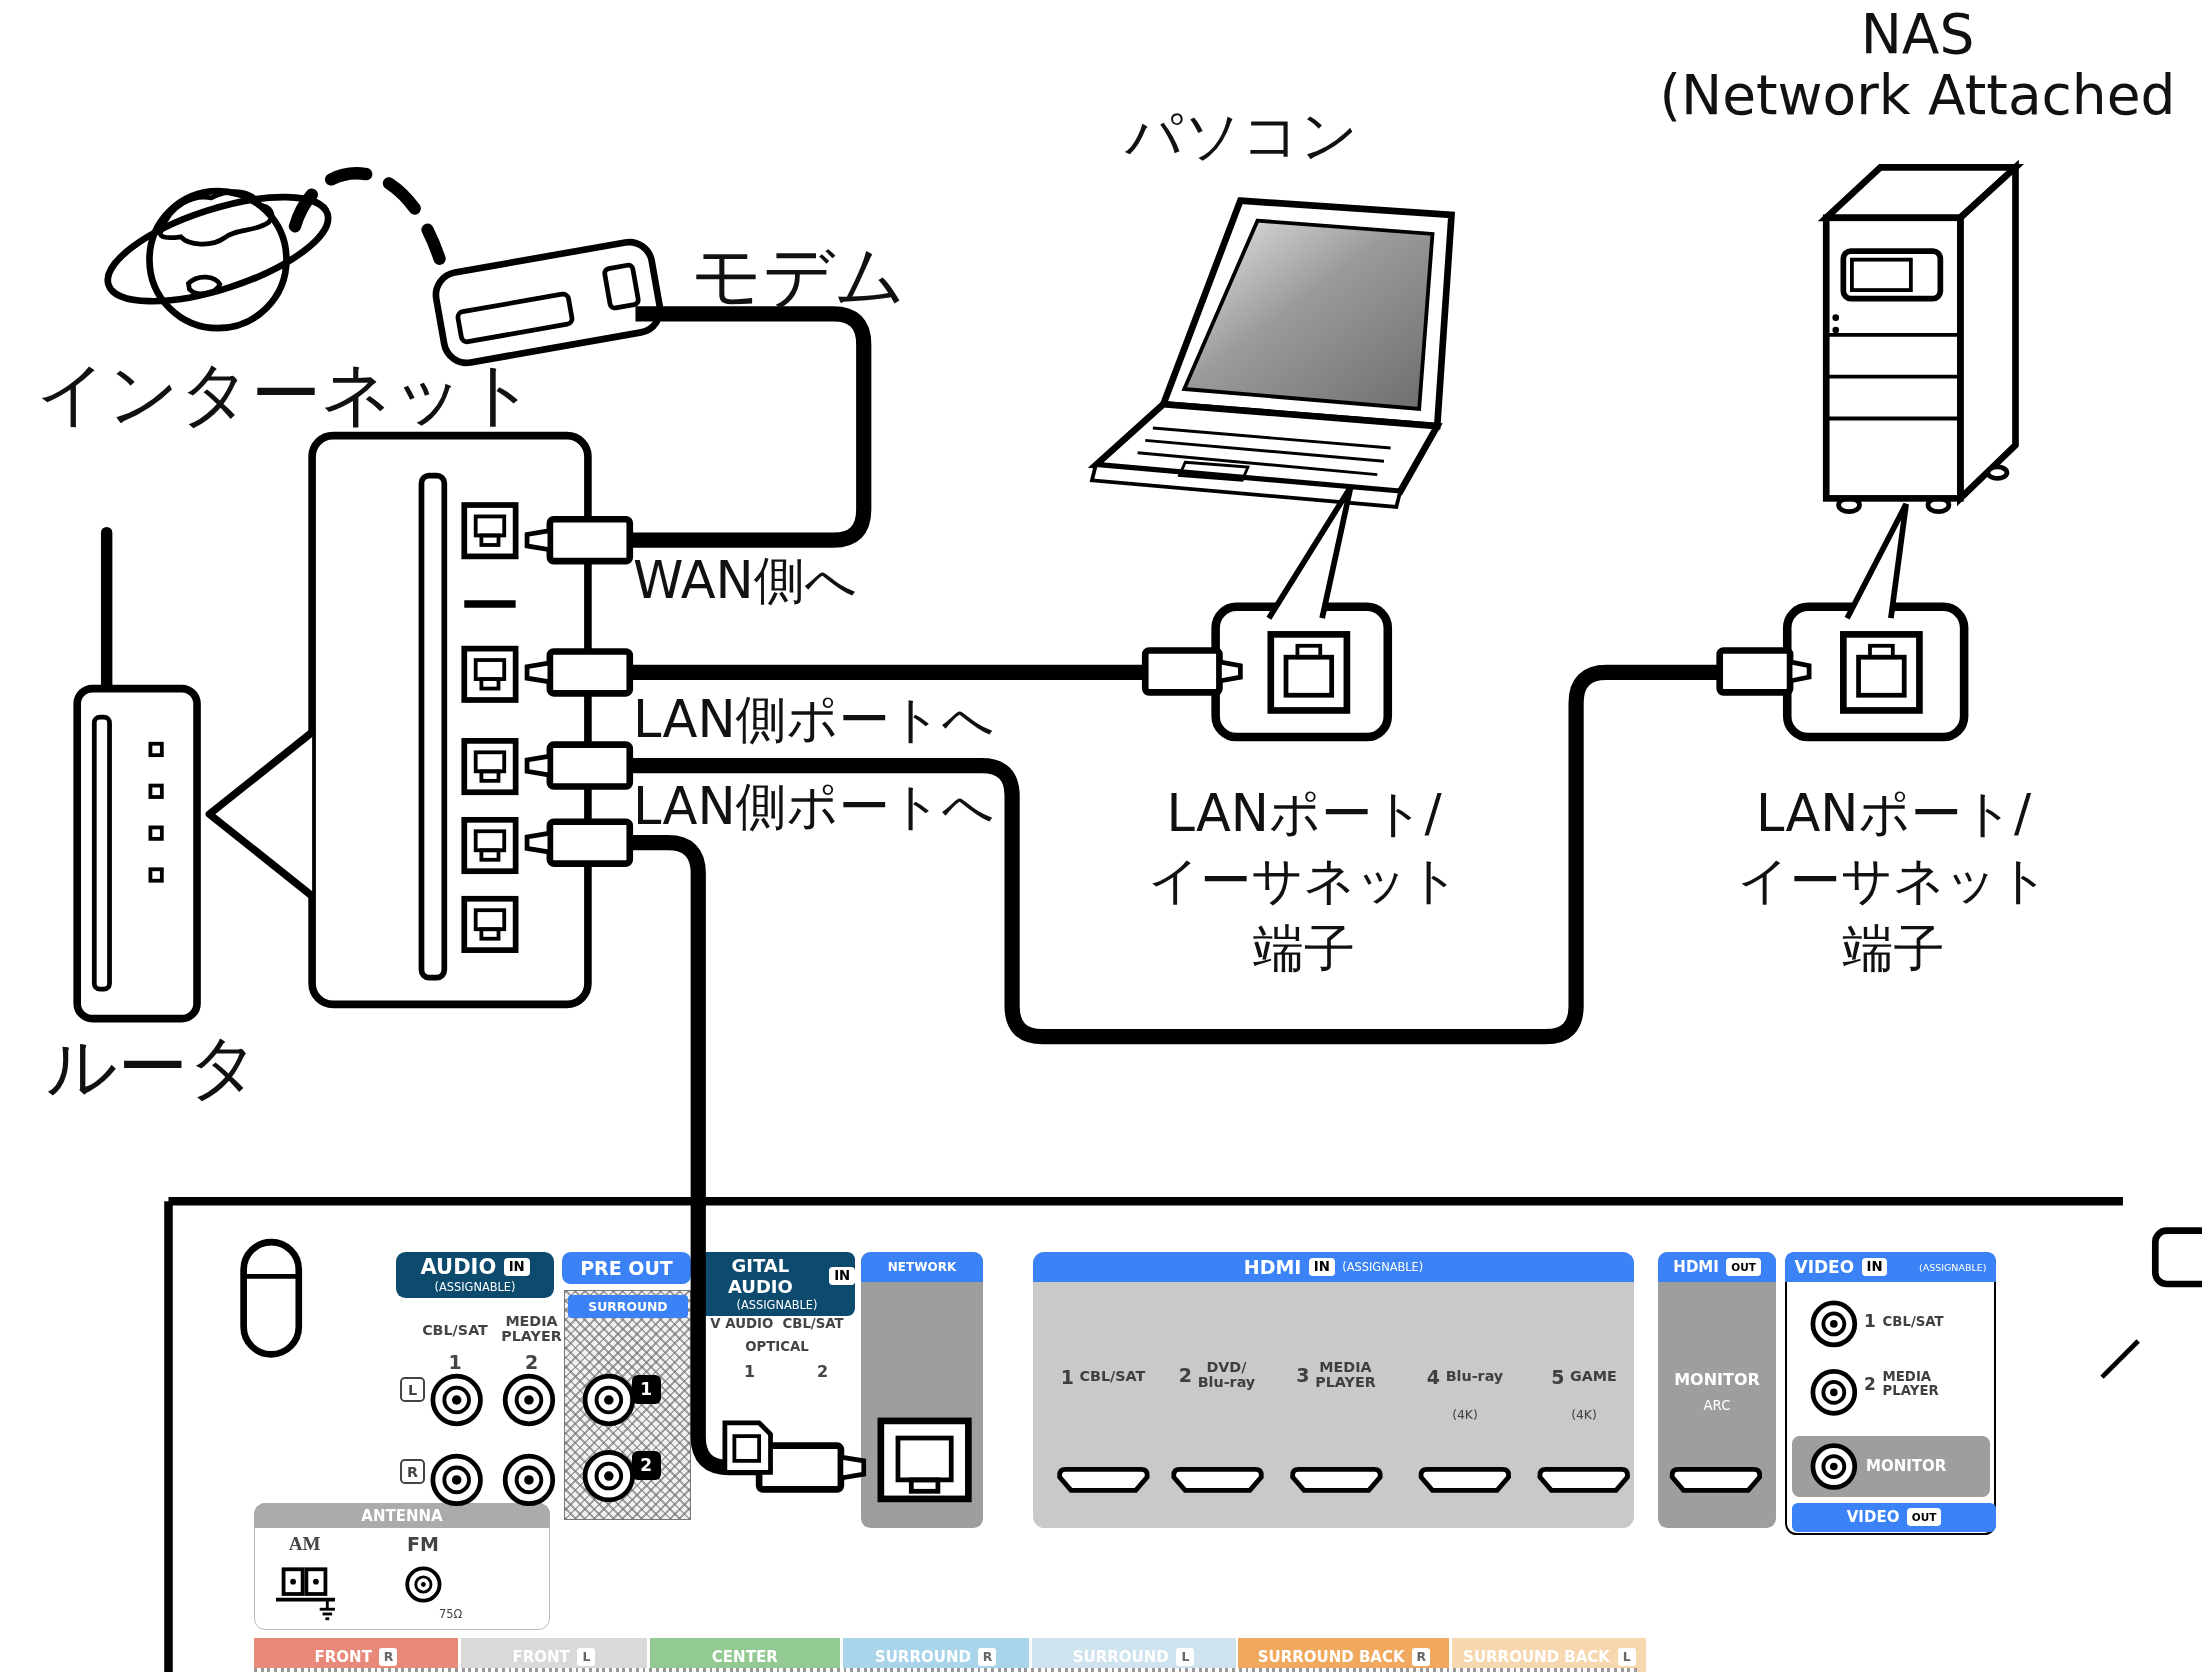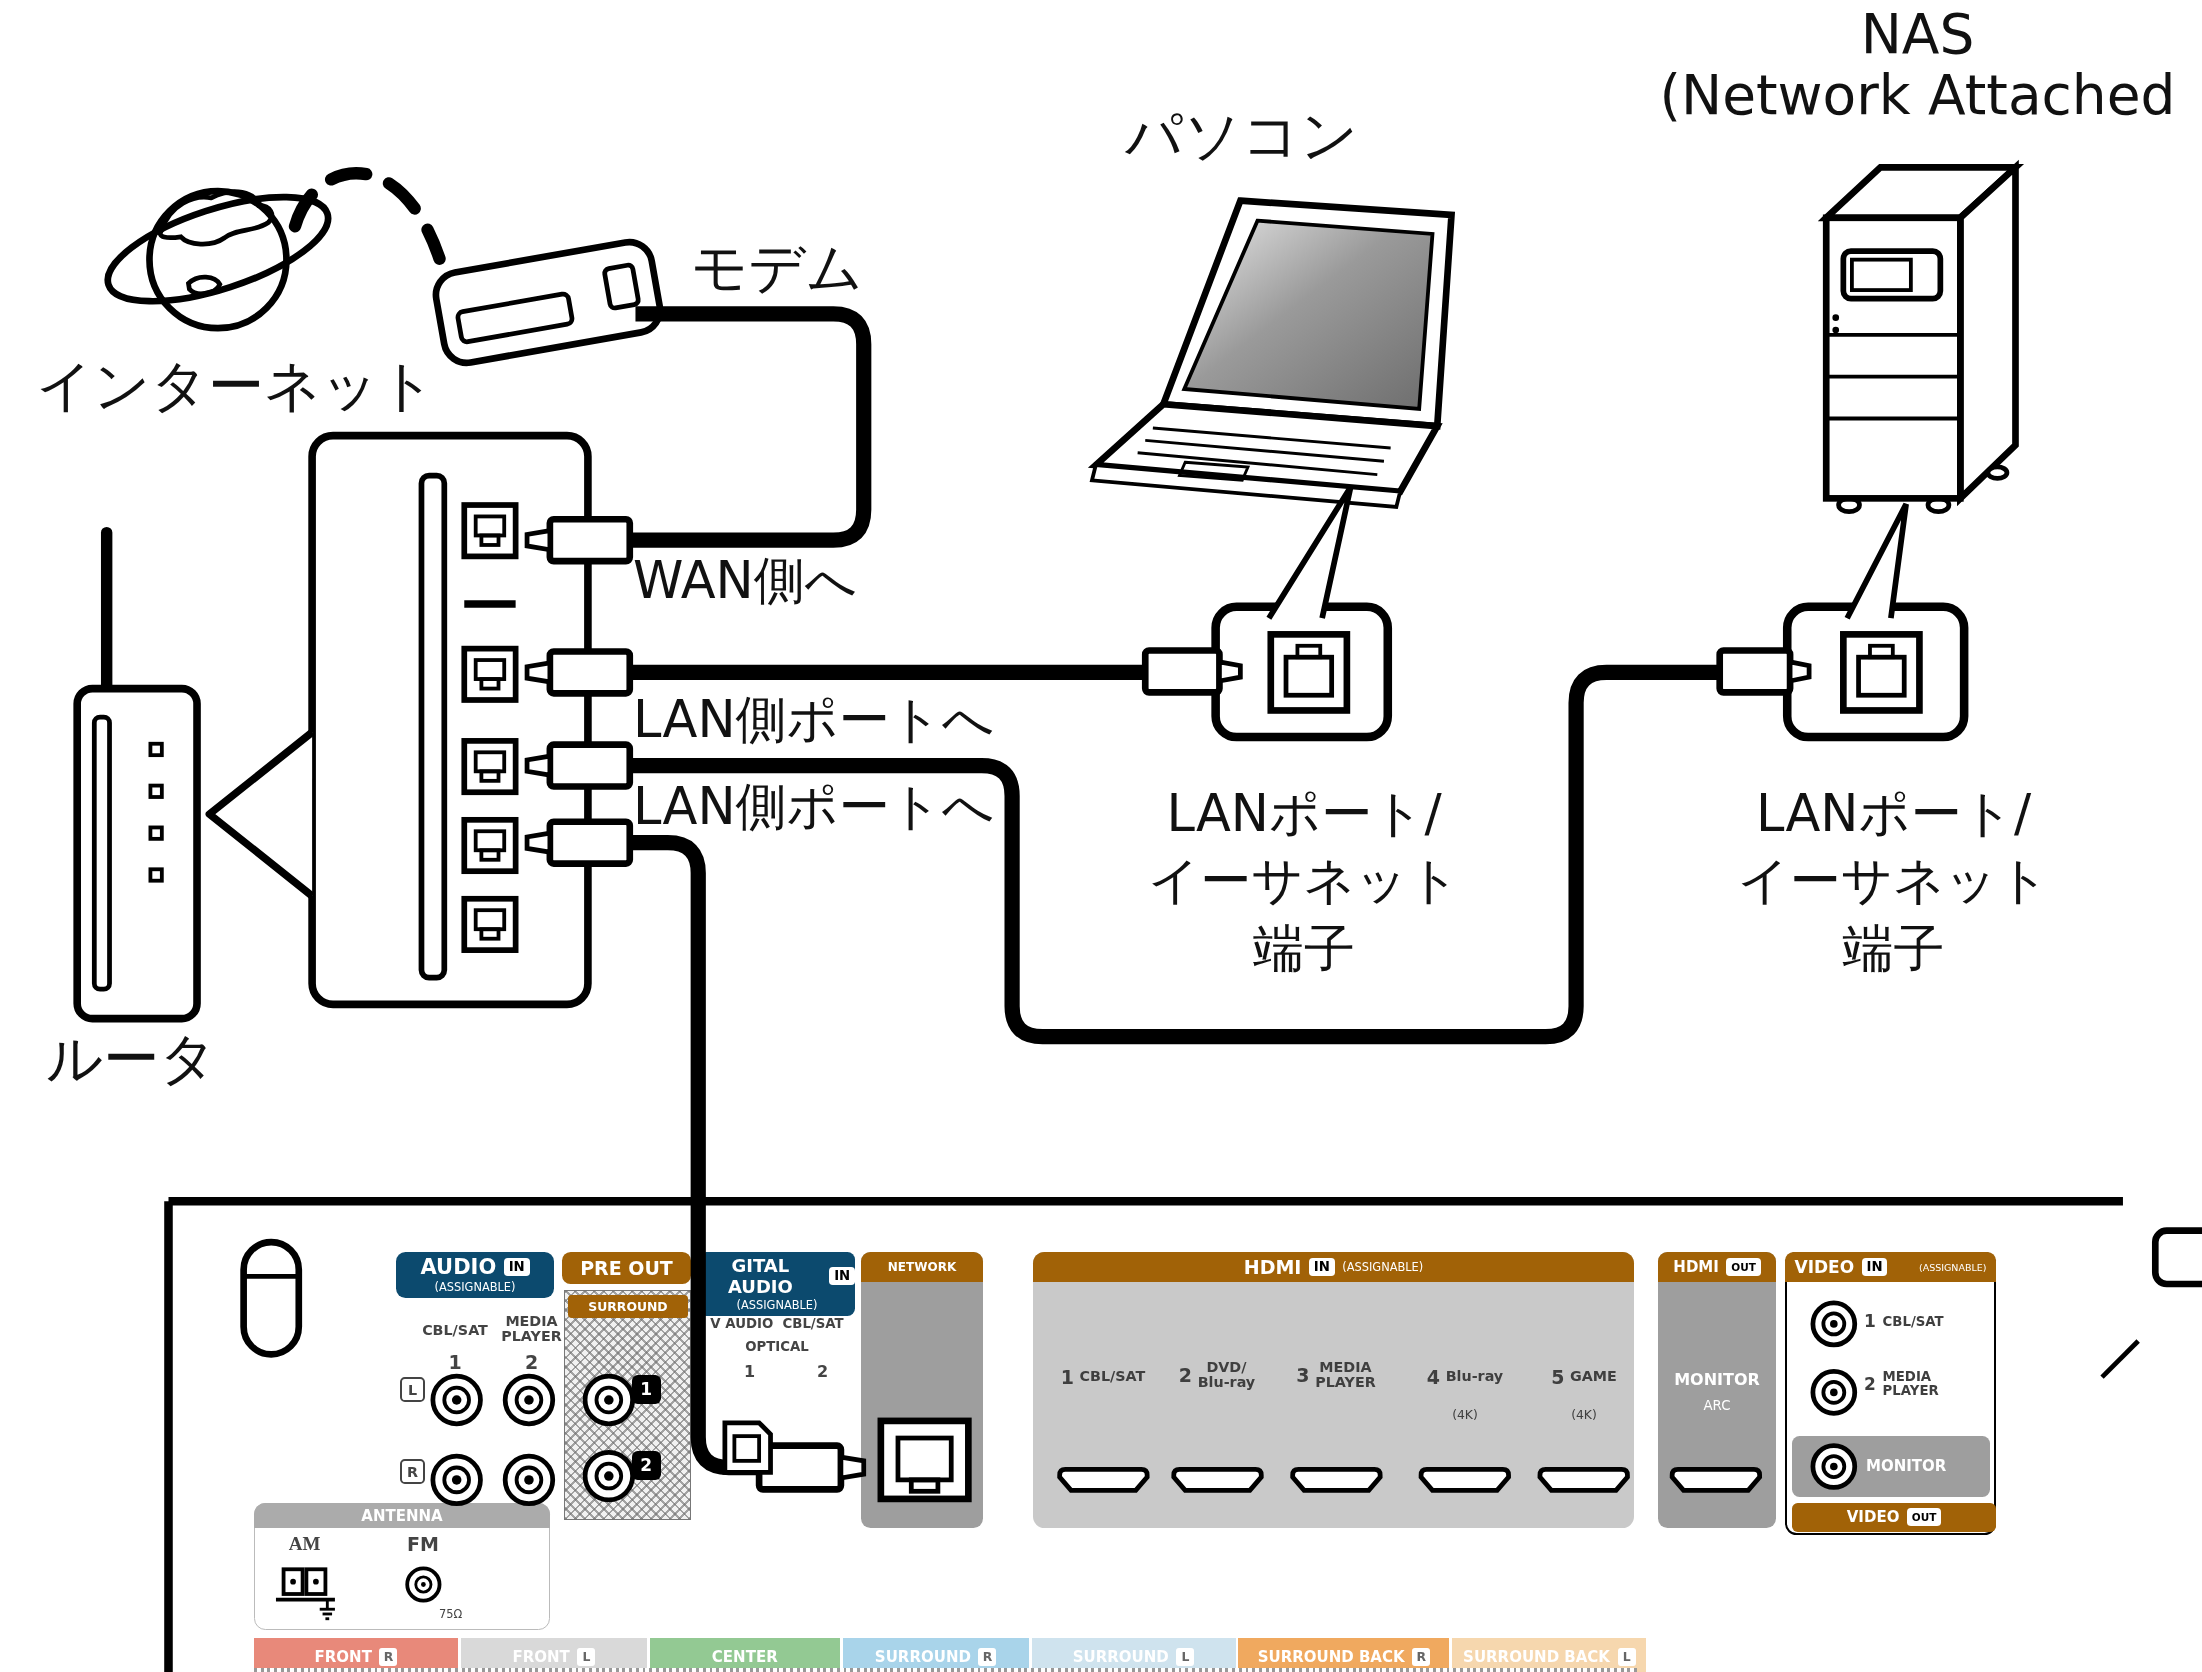--- a/index.html
+++ b/index.html
@@ -1,24 +1,24 @@
 <!DOCTYPE html>
 <html style="font-size:15px"><head>
 <meta charset="utf-8">
 <style>
   html,body{margin:0;padding:0;background:#fff;}
   #canvas{position:relative;width:2203px;height:1672px;background:#fff;overflow:hidden;
           font-family:"DejaVu Sans",sans-serif;color:#000;}
   #art{position:absolute;left:0;top:0;z-index:5;pointer-events:none;}
   .txt{position:absolute;z-index:6;color:#111;}
   .panel{position:absolute;z-index:2;box-sizing:border-box;}
-  .jp-lg{font-size:56px;line-height:1.15;}
+  .jp-lg{font-size:70px;line-height:1.15;}
   .jp-md{font-size:51px;line-height:1.32;}
   .ctr{text-align:center;}
-  .bar{position:absolute;z-index:3;background:#a16207;color:#fff;display:flex;align-items:center;
+  .bar{position:absolute;z-index:3;background:#3b82f6;color:#fff;display:flex;align-items:center;
        justify-content:center;gap:7.6px;font-weight:bold;box-sizing:border-box;}
   .inb{background:#fff;color:#000;border-radius:3.8px;padding:0 4.8px;font-weight:bold;
        font-size:13.3px;line-height:18px;display:inline-block;}
   .asgn{font-weight:normal;font-size:11.4px;}
   .pill2{position:absolute;z-index:3;background:#0c4a6e;color:#fff;border-radius:9.5px;
          text-align:center;padding:2.9px 0 3.8px;box-sizing:border-box;}
   .pill2 .r1{display:flex;align-items:center;justify-content:center;gap:7.6px;
              font-weight:bold;font-size:21px;}
   .pill2 .r2{font-size:11.4px;margin-top:1px;}
   .slab{position:absolute;z-index:3;color:#444;font-weight:bold;}

